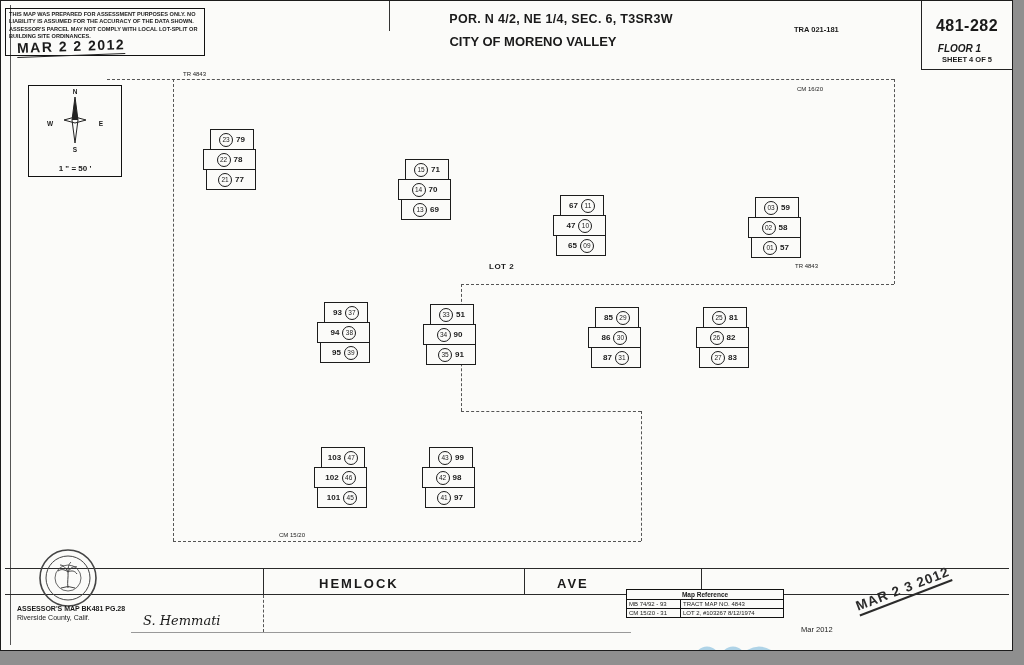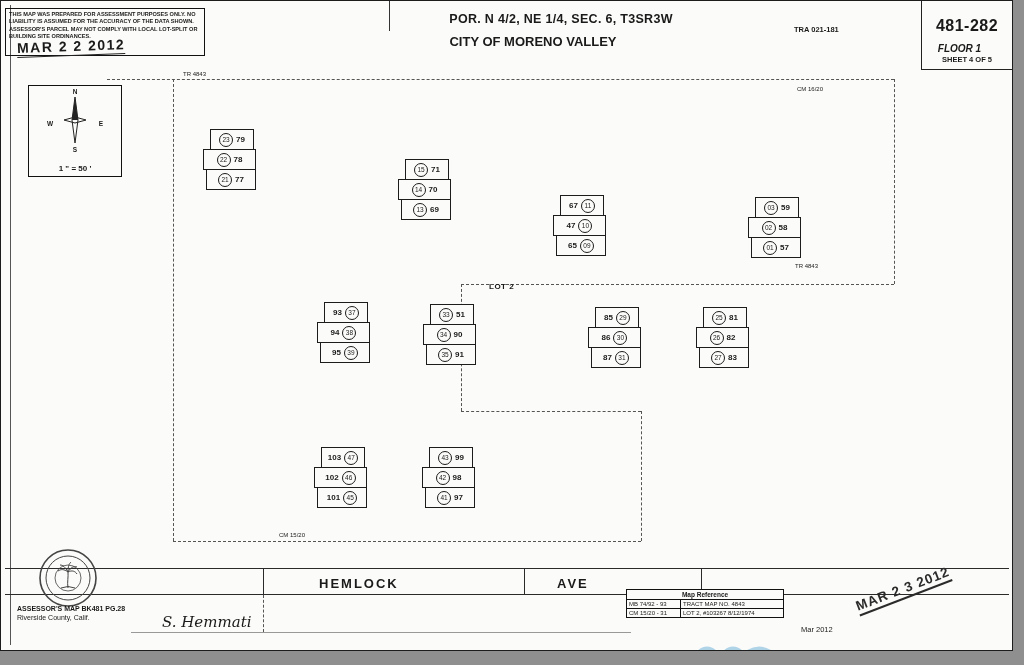--- a/index.html
+++ b/index.html
@@ -38,38 +38,38 @@
   .b4{left:460px;top:283px;height:127px;}
   .b5{left:460px;top:410px;width:180px;}
   .b6{left:640px;top:410px;height:130px;}
   .b7{left:172px;top:540px;width:468px;}
   .b8{left:172px;top:78px;height:462px;}
   .b9{left:262px;top:594px;height:37px;}
   
   .lbl6{font-size:6px;}
   .tr-top{left:182px;top:70px;}
   .cm-right{left:796px;top:85px;}
-  .lot2{left:488px;top:261px;font-size:8px;font-weight:bold;letter-spacing:.5px;margin-top:20px;}
+  .lot2{left:488px;top:261px;font-size:8px;font-weight:bold;letter-spacing:.5px;}
   .tr-right{left:794px;top:262px;}
   .cm-bottom{left:278px;top:531px;}
   
   .road-line{border-top:1px solid #2a2a2a;height:0;}
   .r1{left:4px;top:567px;width:1004px;}
   .r2{left:4px;top:593px;width:1004px;}
   .tick{top:567px;height:26px;width:0;border-left:1px solid #2a2a2a;}
   .street{font-size:13px;font-weight:bold;letter-spacing:2px;top:575px;}
   .hemlock{left:318px;}
   .ave{left:556px;}
   .subline{left:130px;top:631px;width:500px;border-top:1px solid #999;height:0;}
   .frame-inner{left:9px;top:4px;height:640px;border-left:1px solid #555;width:0;}
   
   .seal{left:36px;top:546px;}
   .a1{left:16px;top:604px;font-size:7px;font-weight:bold;}
   .a2{left:16px;top:613px;font-size:7px;}
-  .sig{left:142px;top:612px;font-family:"DejaVu Serif",serif;font-style:italic;font-size:15px;margin-left:19px;}
+  .sig{left:142px;top:612px;font-family:"DejaVu Serif",serif;font-style:italic;font-size:13px;}
   .reftable{left:625px;top:588px;width:156px;border:1px solid #111;background:#fbfbf9;font-size:6px;}
   .rt-h{text-align:center;font-weight:bold;font-size:6.5px;border-bottom:1px solid #111;padding:1px 0;}
   .rt-row{display:flex;}
   .rt-row + .rt-row{border-top:1px solid #111;}
   .rt-c1{width:54px;border-right:1px solid #111;padding:1px 2px;box-sizing:border-box;}
   .rt-c2{flex:1;padding:1px 2px;}
   .date-note{left:800px;top:624px;font-size:7.5px;}
   .stamp-bottom{left:856px;top:598px;font-size:13.5px;font-weight:bold;letter-spacing:1px;
     color:#2b2b2b;transform:rotate(-21deg);transform-origin:left center;
     border-bottom:2px solid #2b2b2b;padding-bottom:1px;}

